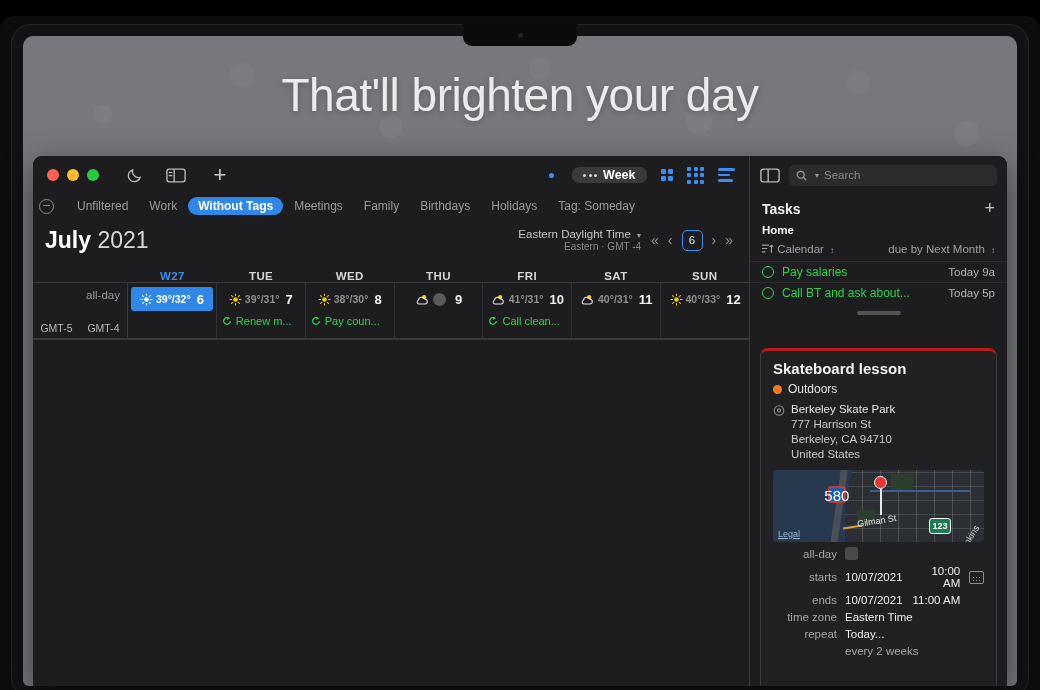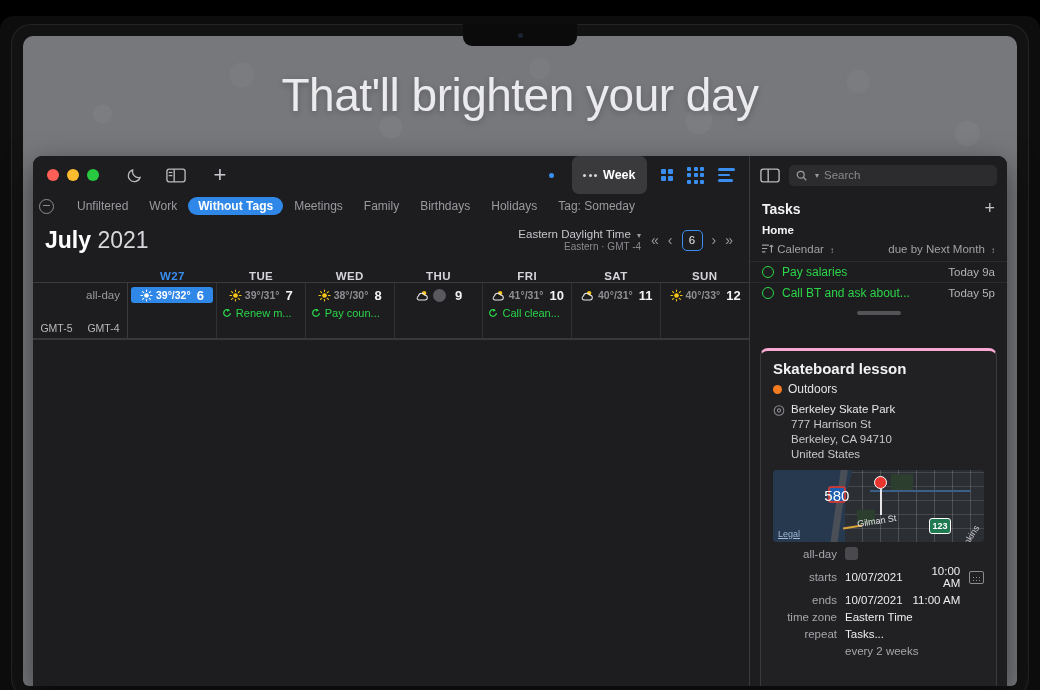--- a/index.html
+++ b/index.html
@@ -86,21 +86,21 @@
   .traffic { display: flex; gap: 8px; align-items: center; margin-right: 14px; margin-left: 4px; }
   .tl { width: 12px; height: 12px; border-radius: 50%; }
   .tl.r { background: #ff5f57; } .tl.y { background: #febc2e; } .tl.g { background: #28c840; }
   .tbicon { color: #b9b9bd; display: flex; align-items: center; justify-content: center; cursor: default; }
   #moon-btn { width: 26px; height: 24px; margin-left: 8px; }
   #sidebar-btn { width: 30px; height: 24px; margin-left: 14px; }
   #plus-btn { width: 30px; height: 24px; margin-left: 14px; font-size: 22px; font-weight: 300; color: #c9c9cd; }
   #tb-right { margin-left: auto; display: flex; align-items: center; gap: 14px; padding-right: 4px; }
   #blue-dot { width: 5px; height: 5px; border-radius: 50%; background: #3a8ef0; margin-right: 4px; }
   #week-pill {
-    background: #3a3a3d; border-radius: 7px; height: 38px; padding: 0 11px;
+    background: #3a3a3d; border-radius: 7px; height: 16px; padding: 0 11px;
     display: flex; align-items: center; gap: 6px;
     color: #fff; font-size: 12.5px; font-weight: 600;
   }
   .dots3 { display: flex; gap: 2.5px; }
   .dots3 i { width: 3px; height: 3px; border-radius: 50%; background: #d6d6da; }
   .gridicon { display: grid; gap: 2.5px; }
   .gridicon.g2 { grid-template-columns: repeat(2, 5px); grid-template-rows: repeat(2, 5px); }
   .gridicon.g3 { grid-template-columns: repeat(3, 4px); grid-template-rows: repeat(3, 4px); }
   .gridicon i { background: #3a8ef0; border-radius: 1px; }
   #list-icon { display: flex; flex-direction: column; gap: 3px; }
@@ -137,21 +137,21 @@
   #allday { display: flex; border-top: 1px solid #3a3a3d; min-height: 56px; }
   #allday .gut {
     width: 95px; flex: 0 0 95px; position: relative; padding-top: 6px;
     border-right: 1px solid #3a3a3d;
   }
   #alldaylabel { text-align: right; padding-right: 7px; font-size: 11.5px; color: #9a9a9f; }
   #gmtrow { position: absolute; bottom: 4px; left: 0; width: 100%; display: flex; font-size: 10.5px; color: #b9b9bd; }
   #gmtrow span { flex: 1; text-align: center; }
   .ad-col { flex: 1; border-right: 1px solid #313134; padding: 4px 3px 0; }
   .ad-col:last-child { border-right: none; }
-  .wx { display: flex; align-items: center; gap: 3px; justify-content: center; height: 16px; border-radius: 3px; padding: 0 3px; }
+  .wx { display: flex; align-items: center; gap: 3px; justify-content: center; height: 24px; border-radius: 3px; padding: 0 3px; }
   .wx.sel { background: #2f87e8; }
   .wx .temps { font-size: 10.5px; color: #8e8e93; font-weight: 600; }
   .wx.sel .temps { color: #fff; }
   .wx .dnum { font-size: 13px; color: #f2f2f5; font-weight: 600; margin-left: 3px; }
   .wx.sel .dnum { color: #fff; }
   .adev { display: flex; align-items: center; gap: 4px; margin-top: 4px; font-size: 11px; color: #2bd54a; padding-left: 2px; }
   .adev span { overflow: hidden; white-space: nowrap; text-overflow: ellipsis; }
 
   
   #gridwrap { position: relative; flex: 1; overflow: hidden; border-top: 2px solid #38383b; }
@@ -189,21 +189,21 @@
   }
   .taskrow .due { margin-left: auto; color: #b3b3b8; font-size: 11.5px; }
   .circ { width: 12px; height: 12px; border-radius: 50%; border: 1.6px solid #2bd54a; flex: 0 0 12px; position: relative; }
   #drag-handle { width: 44px; height: 4px; border-radius: 2px; background: #545458; margin: 8px auto 6px; }
 
   
   #detail {
     position: absolute; left: 10px; right: 10px; top: 192px; bottom: 0;
     background: #212123; border-radius: 8px 8px 0 0;
     border: 1px solid #3a3a3d; border-bottom: none;
-    border-top: 3px solid #f9a8d4;
+    border-top: 3px solid #b91c1c;
     padding: 9px 12px 0;
     overflow: hidden;
   }
   #ev-title { font-size: 15px; font-weight: 600; color: #f2f2f5; }
   #ev-cal { display: flex; align-items: center; gap: 6px; margin-top: 5px; font-size: 12px; color: #e2e2e6; }
   #ev-cal .dot { width: 9px; height: 9px; border-radius: 50%; background: #f47b20; }
   #ev-loc { display: flex; gap: 6px; margin-top: 6px; }
   #ev-loc .lines { font-size: 11.5px; line-height: 15px; color: #c8c8cd; }
   #ev-loc .lines .a { color: #e6e6ea; }
   #map {
@@ -628,21 +628,21 @@
           <span class="lab">ends</span>
           <span class="val">10/07/2021</span>
           <span class="val sp">11:00 AM</span>
         </div>
         <div class="frow">
           <span class="lab">time zone</span>
           <span class="val">Eastern Time</span>
         </div>
         <div class="frow">
           <span class="lab">repeat</span>
-          <span class="val">Tasks...</span>
+          <span class="val">Today...</span>
         </div>
         <div class="frow">
           <span class="lab"></span>
           <span class="val" style="color:#a6a6ab">every 2 weeks</span>
         </div>
       </div>
     </div>
   </div>
 
   <div id="watermark">MacZL.com</div>

